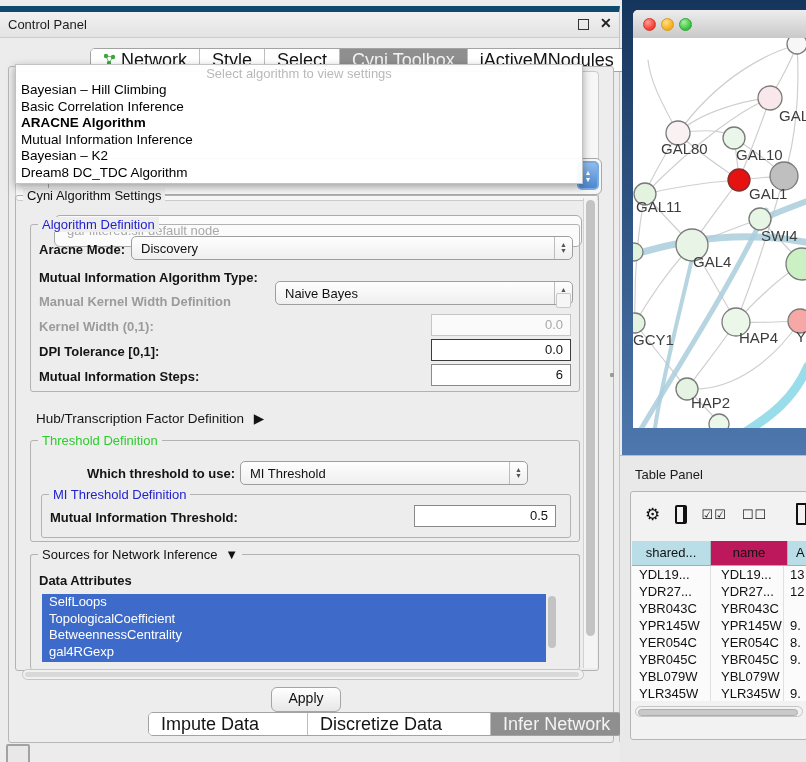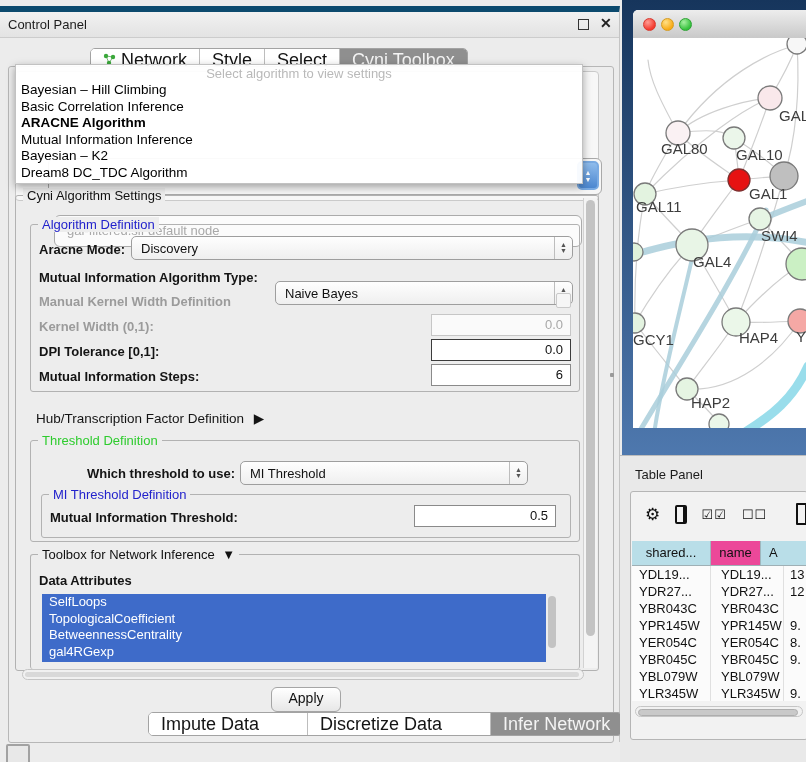--- a/index.html
+++ b/index.html
@@ -91,21 +91,21 @@
   .cb-ic{font-size:13px;letter-spacing:1px;color:#111;}
   #doc-ic{width:14px;height:18px;border:2px solid #111;border-radius:1px;margin-left:14px;}
   #tp-table{left:1px;top:49px;width:176px;height:160px;overflow:hidden;font-size:13px;}
   .tr{display:flex;height:17px;line-height:17px;background:#fbfbfb;}
   .tr .c1{width:79px;padding-left:7px;box-sizing:border-box;border-right:1px solid #e0e0e0;overflow:hidden;white-space:nowrap;}
   .tr .c2{width:73px;padding-left:10px;box-sizing:border-box;border-right:1px solid #e0e0e0;overflow:hidden;white-space:nowrap;}
   .tr .c3{flex:1;padding-left:6px;overflow:hidden;white-space:nowrap;}
   #tp-head{display:flex;height:24px;line-height:24px;font-size:13px;border-bottom:1px solid #9fb0b5;}
   #tp-head .h{box-sizing:border-box;border-right:1px solid #9fb7bd;text-align:center;overflow:hidden;white-space:nowrap;}
   #tp-head .h1{width:79px;background:#b9dee8;}
-  #tp-head .h2{width:50px;background:#ec4899;}
+  #tp-head .h2{width:77px;background:#be185d;}
   #tp-head .h3{flex:1;background:#b9dee8;text-align:left;padding-left:8px;}
   #tp-hscroll{left:4px;top:214px;width:168px;height:11px;}
   #tp-hthumb{left:2px;top:2px;width:160px;height:7px;background:#c9c9c9;border:1px solid #aeaeae;box-sizing:border-box;border-radius:4px;}
 </style>
 </head>
 <body>
 
 <div class="abs" id="cp-window">
   <div class="abs" id="cp-titlebar">
     <div class="abs" id="cp-title">Control Panel</div>
@@ -129,20 +129,23 @@
     </div>
     <div class="tab">
         <span>Style</span>
       </div>
     <div class="tab">
         <span>Select</span>
       </div>
     <div class="tab sel">
         <span>Cyni Toolbox</span>
       </div>
+    <div class="tab">
+        <span>jActiveMNodules</span>
+      </div>
   </div>
 
   <div class="abs" id="cp-main">
 
     <div class="abs" id="hidden-upper">
       <div class="abs" id="hidden-combo1">
         <div class="abs" id="hidden-combo1-spin">▲<br>▼</div>
       </div>
       <div class="abs" id="hidden-combo2">gal-filtered.sif default node</div>
     </div>
@@ -219,21 +222,21 @@
 
         <div class="grp" style="left:10px;top:53px;width:528px;height:42px;">
           <span class="grp-title t-blue">MI Threshold Definition</span>
           <div class="lbl" style="left:8px;top:15px;">Mutual Information Threshold:</div>
           <div class="field" style="left:372px;top:10px;width:142px;">0.5</div>
         </div>
       </div>
 
       <div class="grp" style="left:14px;top:358px;width:548px;height:114px;border-bottom:none;">
         <span class="grp-title">
-          <span>Toolbox for Network Inference</span>
+          <span>Sources for Network Inference</span>
           <span style="margin-left:4px;">▼</span>
         </span>
         <div class="lbl" style="left:8px;top:18px;">Data Attributes</div>
       </div>
       <div class="abs" id="attr-list">
           <div class="li">SelfLoops</div>
           <div class="li">TopologicalCoefficient</div>
           <div class="li">BetweennessCentrality</div>
           <div class="li">gal4RGexp</div>
         </div>

